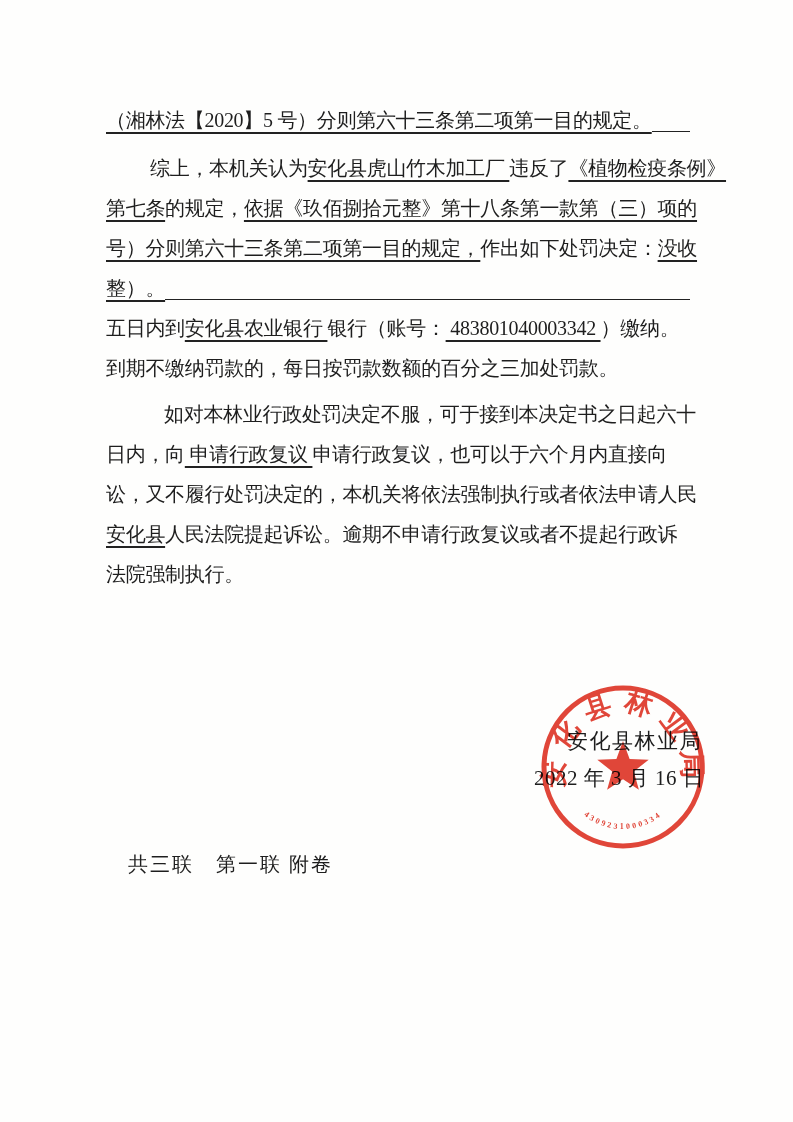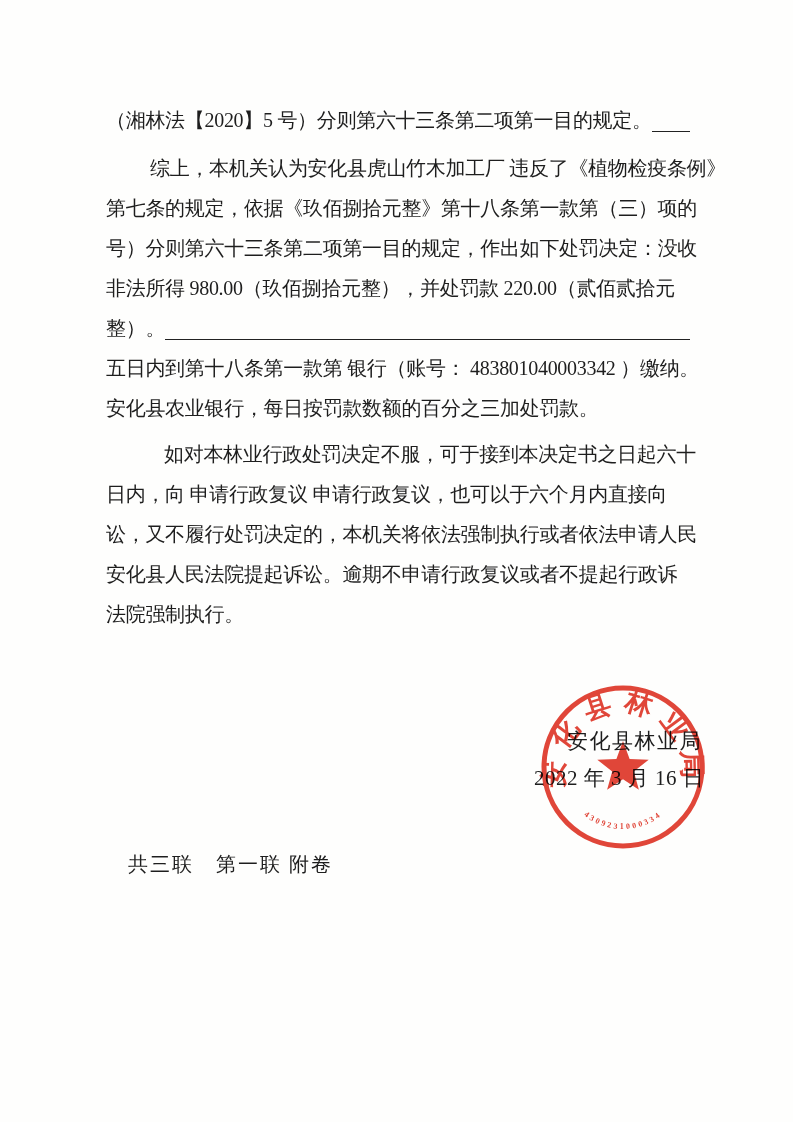--- a/index.html
+++ b/index.html
@@ -19,20 +19,21 @@
   .line{
     height:40px;line-height:40px;white-space:pre;
   }
   .line-fill{display:flex;}
   .line-fill .seg{white-space:pre;}
   .gap1{margin-top:8px;}
   .gap2{margin-top:6px;}
   .ind{text-indent:44px;}
   .ind2{text-indent:58px;font-family:Liberation Serif, serif;}
   .u{
+    text-decoration:underline;
     text-decoration-thickness:1.5px;
     text-underline-offset:5px;
     text-decoration-color:#222;
   }
   .rule{
     flex:1;
     border-bottom:1.6px solid #222;
     margin-bottom:8px;
   }
   .sig-agency{
@@ -61,28 +62,27 @@
 
     <div class="line line-fill"><span class="seg u">（湘林法【2020】5 号）分则第六十三条第二项第一目的规定。</span><span class="rule"></span></div>
 
     <div class="line gap1 ind"><span>综上，本机关认为</span><span class="u">安化县虎山竹木加工厂 </span><span>违反了</span><span class="u">《植物检疫条例》</span></div>
 
     <div class="line"><span class="u">第七条</span><span>的规定，</span><span class="u">依据《玖佰捌拾元整》第十八条第一款第（三）项的</span></div>
 
 
     <div class="line"><span class="u">号）分则第六十三条第二项第一目的规定，</span><span>作出如下处罚决定：</span><span class="u">没收</span></div>
 
-    <div class="line"><span class="u">非法所得 980.00（玖佰捌拾元整）</span><span>，</span><span class="u">并处罚款 220.00（贰佰贰拾元</span></div>
 
     <div class="line line-fill"><span class="seg u">整）。</span><span class="rule"></span></div>
 
 
-    <div class="line"><span>五日内到</span><span class="u">第十八条第一款第 </span><span>银行（账号：</span><span class="u"> 483801040003342 </span><span>）缴纳。</span></div>
+    <div class="line"><span>五日内到</span><span class="u">安化县农业银行 </span><span>银行（账号：</span><span class="u"> 483801040003342 </span><span>）缴纳。</span></div>
 
-    <div class="line"><span>安化县农业银行，每日按罚款数额的百分之三加处罚款。</span></div>
+    <div class="line"><span>到期不缴纳罚款的，每日按罚款数额的百分之三加处罚款。</span></div>
 
     <div class="line gap2 ind2"><span>如对本林业行政处罚决定不服，可于接到本决定书之日起六十</span></div>
 
     <div class="line"><span>日内，向</span><span class="u"> 申请行政复议 </span><span>申请行政复议，也可以于六个月内直接向</span></div>
 
     <div class="line"><span>讼，又不履行处罚决定的，本机关将依法强制执行或者依法申请人民</span></div>
 
     <div class="line"><span class="u">安化县</span><span>人民法院提起诉讼。逾期不申请行政复议或者不提起行政诉</span></div>
 
     <div class="line"><span>法院强制执行。</span></div>

